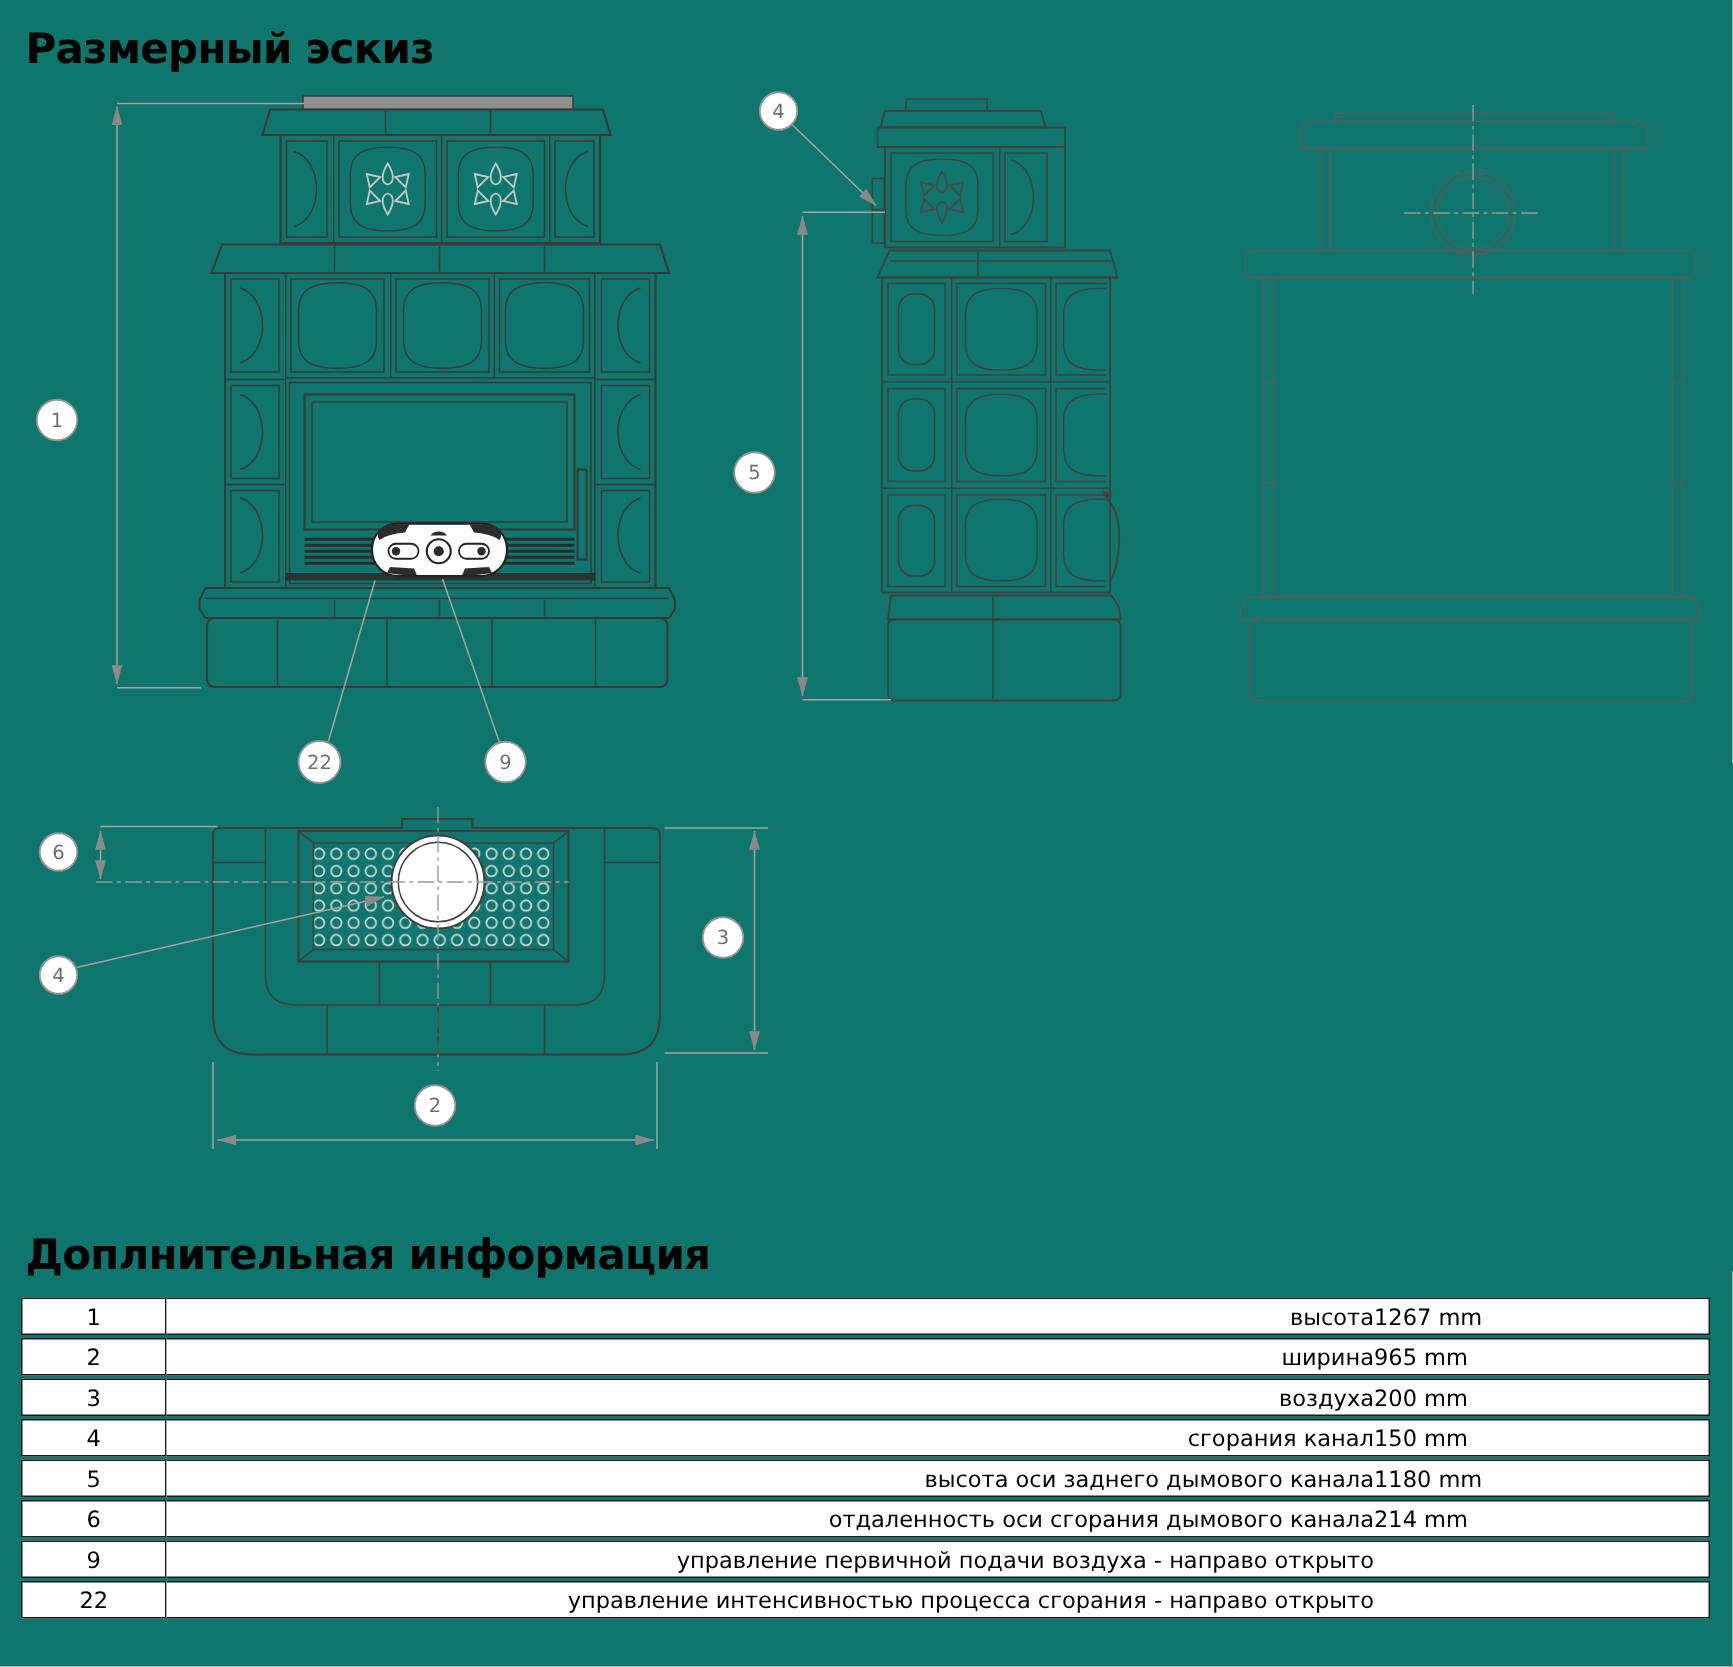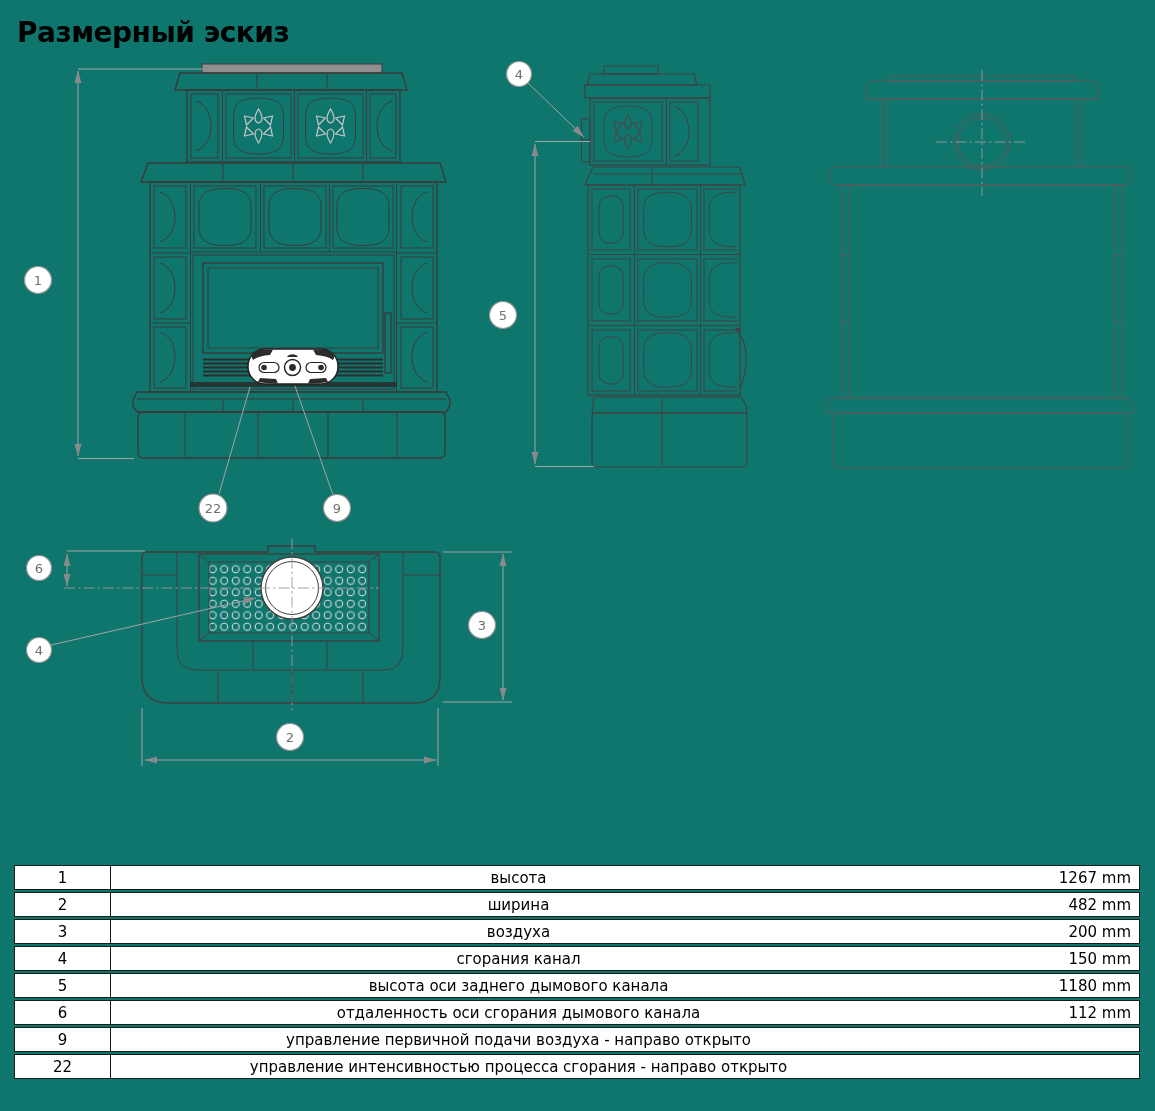--- a/index.html
+++ b/index.html
@@ -27,22 +27,22 @@
   .rosd{stroke:#4a4a4a;fill:none;stroke-width:1.2;}
   .blk{fill:#2c2c2c;stroke:none;}
   .gry{fill:#8f8f8f;stroke:#3a3a3a;stroke-width:1;}
   
   #info-table{position:absolute;left:14px;top:863px;width:1126px;
               border-collapse:separate;border-spacing:0 2px;font-size:15px;color:#000;}
   #info-table td{height:23px;padding:0;border-top:1.5px solid #1a1a1a;
                  border-bottom:1.5px solid #1a1a1a;background:#fff;vertical-align:middle;}
   #info-table td.c-num{width:95px;text-align:center;border-left:1.5px solid #1a1a1a;
                        border-right:1.5px solid #1a1a1a;}
-  #info-table td.c-desc{padding-left:10px;text-align:center;}
-  #info-table td.c-val{width:215px;text-align:right;padding-right:8px;
+  #info-table td.c-desc{padding-left:10px;text-align:right;}
+  #info-table td.c-val{width:215px;padding-right:8px;
                        border-right:1.5px solid #1a1a1a;}
 </style>
 </head>
 <body>
 
 <div id="page">
 
   <h1 id="title">Размерный эскиз</h1>
 
   <svg id="drawing" width="1155" height="800" viewBox="0 0 1155 800">
@@ -336,52 +336,53 @@
     </g>
     <g>
       <line class="dim" x1="145" y1="760" x2="436" y2="760" marker-start="url(#arw)" marker-end="url(#arw)"></line>
       <line class="dim" x1="142" y1="708" x2="142" y2="766"></line>
       <line class="dim" x1="438" y1="708" x2="438" y2="766"></line>
       <circle class="cl" cx="290" cy="737" r="13.5"></circle>
       <text class="cltxt" x="290" y="741.5">2</text>
     </g>
   </svg>
 
+  <h2 id="subtitle">Доплнительная информация</h2>
 
   <table id="info-table">
     <tbody>
       <tr>
         <td class="c-num">1</td>
         <td class="c-desc">высота</td>
         <td class="c-val">1267 mm</td>
       </tr>
       <tr>
         <td class="c-num">2</td>
         <td class="c-desc">ширина</td>
-        <td class="c-val">482 mm</td>
+        <td class="c-val">965 mm</td>
       </tr>
       <tr>
         <td class="c-num">3</td>
         <td class="c-desc">воздуха</td>
         <td class="c-val">200 mm</td>
       </tr>
       <tr>
         <td class="c-num">4</td>
         <td class="c-desc">сгорания канал</td>
         <td class="c-val">150 mm</td>
       </tr>
       <tr>
         <td class="c-num">5</td>
         <td class="c-desc">высота оси заднего дымового канала</td>
         <td class="c-val">1180 mm</td>
       </tr>
       <tr>
         <td class="c-num">6</td>
         <td class="c-desc">отдаленность оси сгорания дымового канала</td>
-        <td class="c-val">112 mm</td>
+        <td class="c-val">214 mm</td>
       </tr>
       <tr>
         <td class="c-num">9</td>
         <td class="c-desc">управление первичной подачи воздуха - направо открыто</td>
         <td class="c-val"></td>
       </tr>
       <tr>
         <td class="c-num">22</td>
         <td class="c-desc">управление интенсивностью процесса сгорания - направо открыто</td>
         <td class="c-val"></td>

